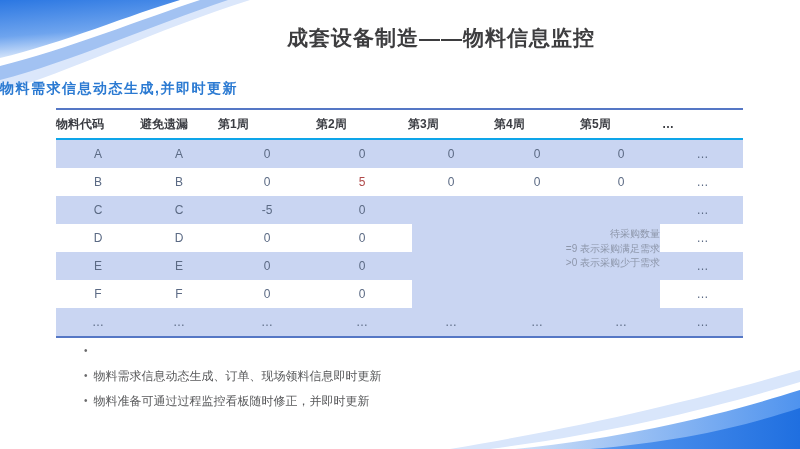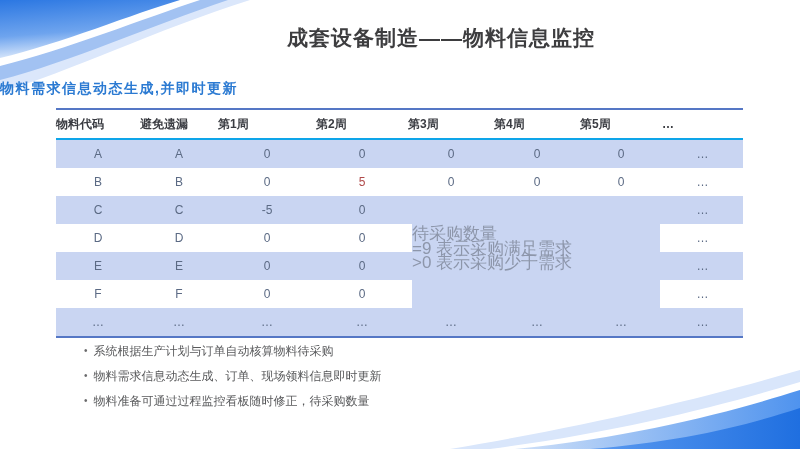--- a/index.html
+++ b/index.html
@@ -47,22 +47,22 @@
     text-align: center; vertical-align: middle;
   }
   table.materials tbody tr.alt { background: #c9d5f2; }
   table.materials tbody tr:last-child td { border-bottom: 2px solid #5577c5; }
 
   .annotation {
     position: absolute; left: 356px; top: 116px;
     width: 248px; height: 84px;
     background: #c9d5f2;
     color: #8d96aa;
-    font-size: 17px; line-height: 14px;
-    text-align: left;
+    font-size: 10px; line-height: 14px;
+    text-align: right;
     padding-top: 3px;
     box-sizing: border-box;
   }
   .annotation .ann-title { margin-bottom: 1px; }
 
   .notes {
     position: absolute; left: 84px; top: 344px;
     list-style: none; margin: 0; padding: 0;
   }
   .notes li {
@@ -212,23 +212,22 @@
   <div class="annotation">
     <div class="ann-title">待采购数量</div>
     <div>=9 表示采购满足需求</div>
     <div>&gt;0 表示采购少于需求</div>
   </div>
 </div>
 
 <ul class="notes">
   <li>
     <span class="dot">•</span>
-    <span>系统根据生产计划与订单自动核算物料待采购</span>
   </li>
   <li>
     <span class="dot">•</span>
     <span>物料需求信息动态生成、订单、现场领料信息即时更新</span>
   </li>
   <li>
     <span class="dot">•</span>
-    <span>物料准备可通过过程监控看板随时修正，待采购数量</span>
+    <span>物料准备可通过过程监控看板随时修正，并即时更新</span>
   </li>
 </ul>
 
 </body></html>

